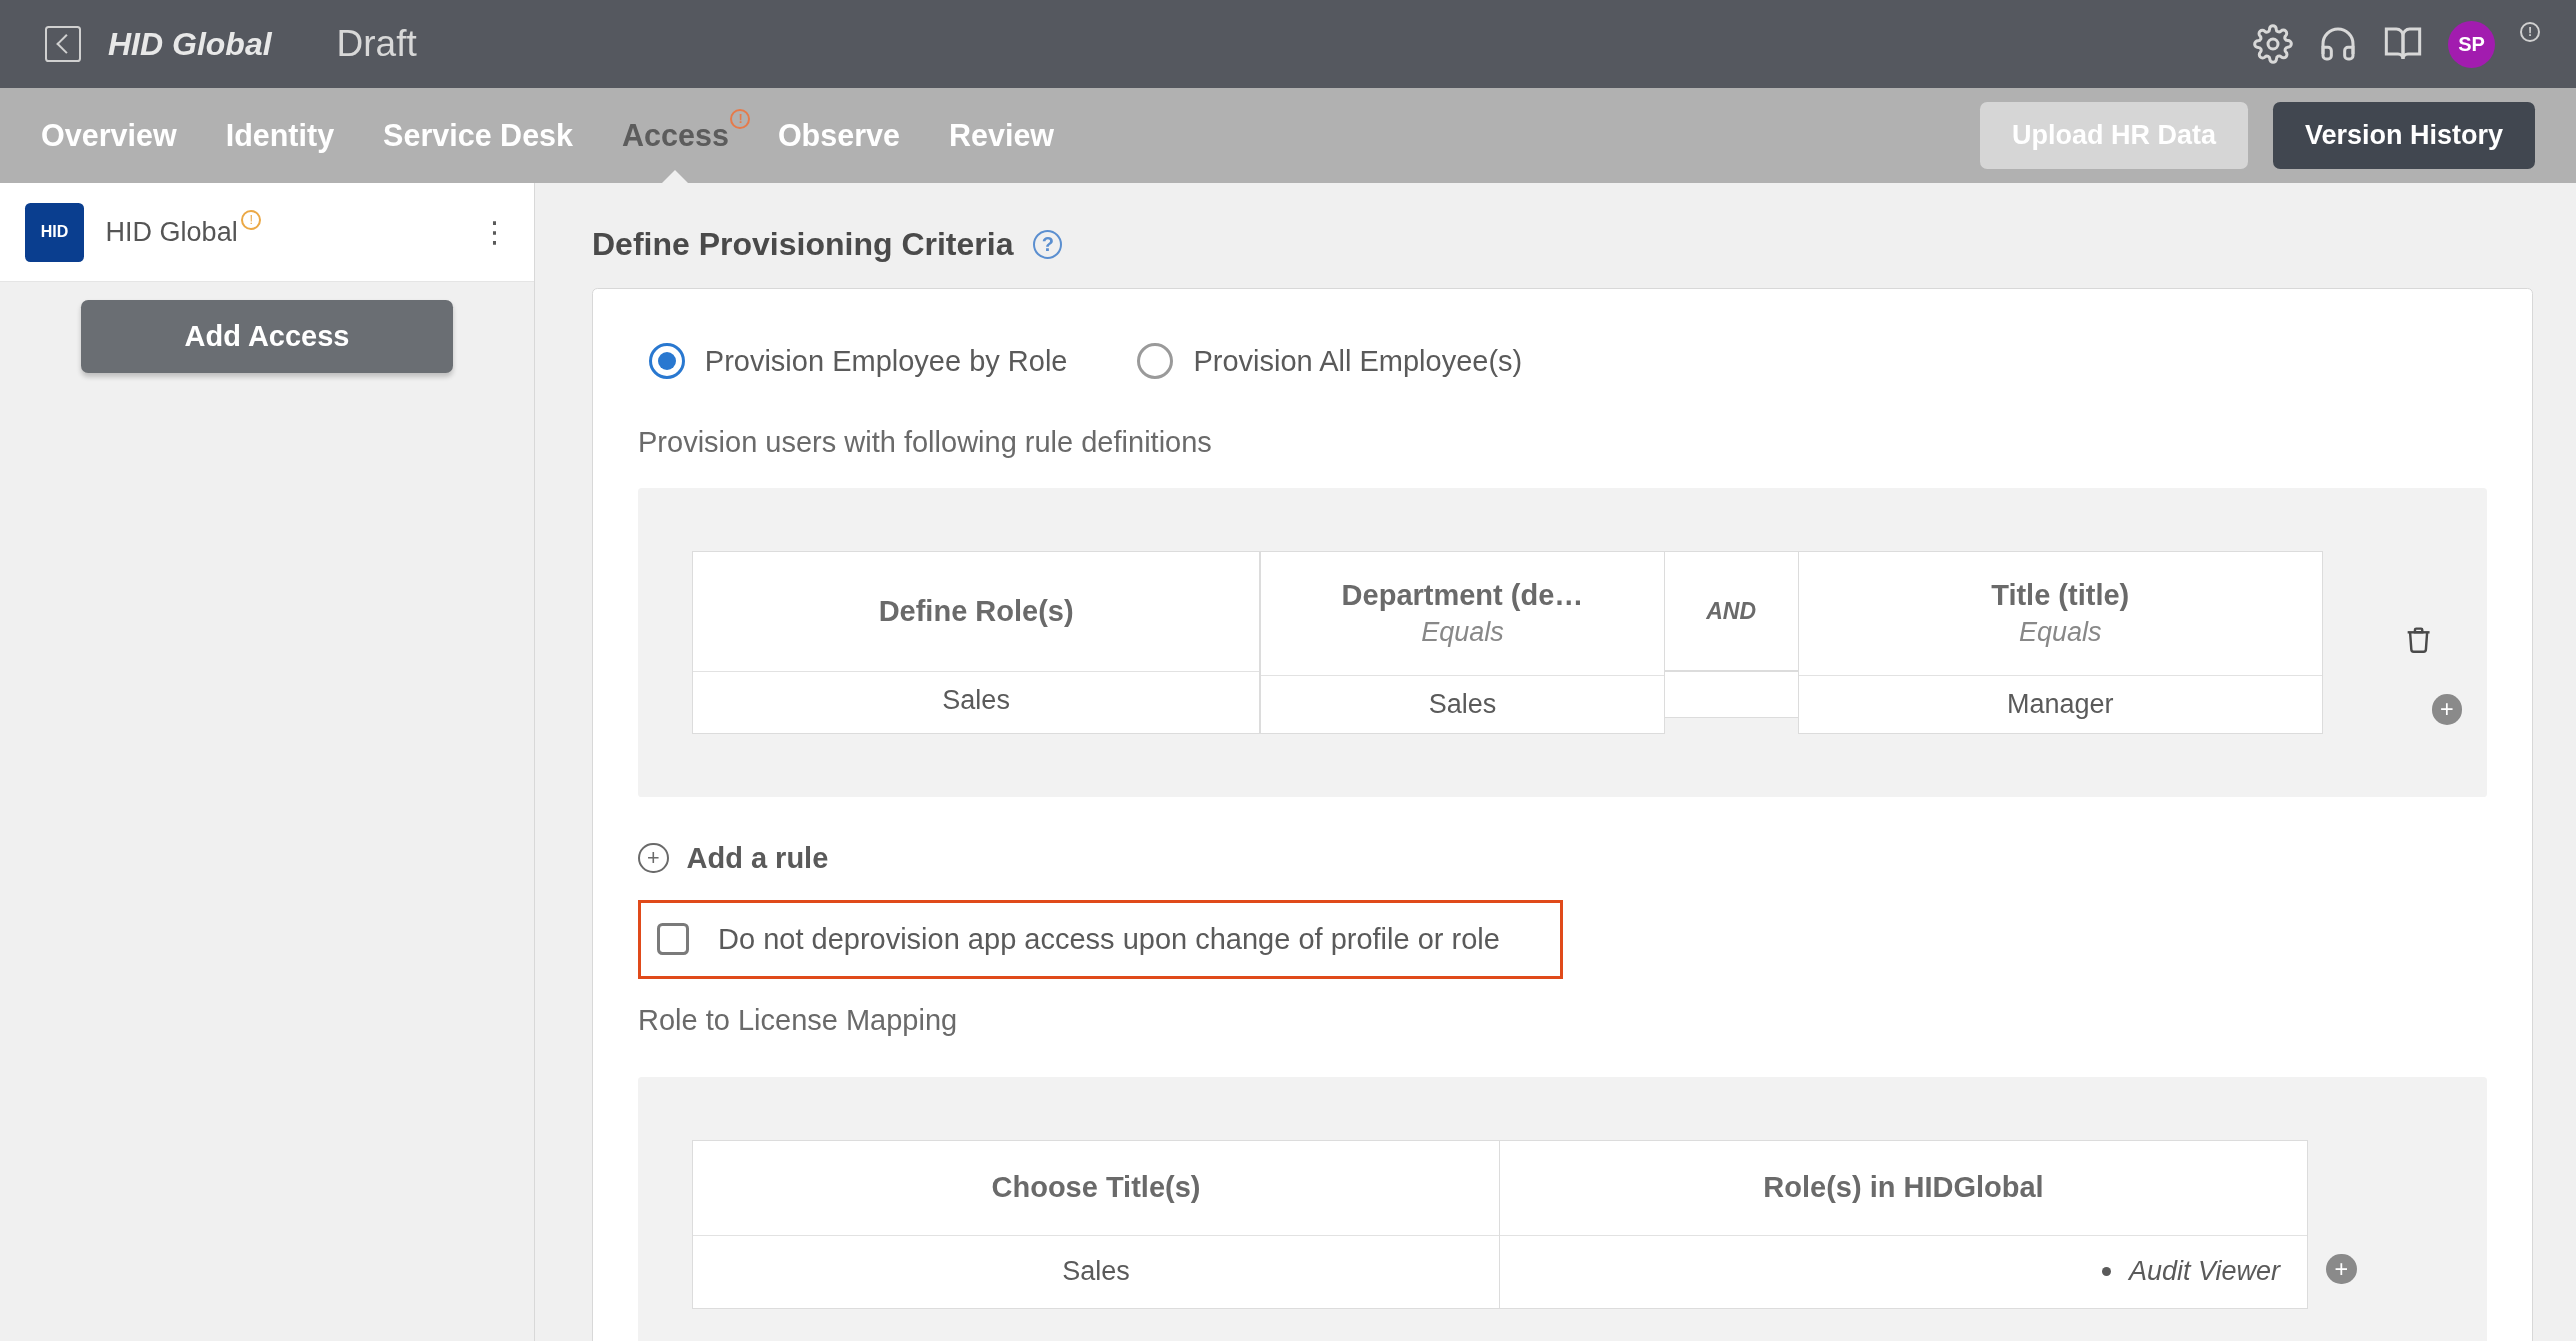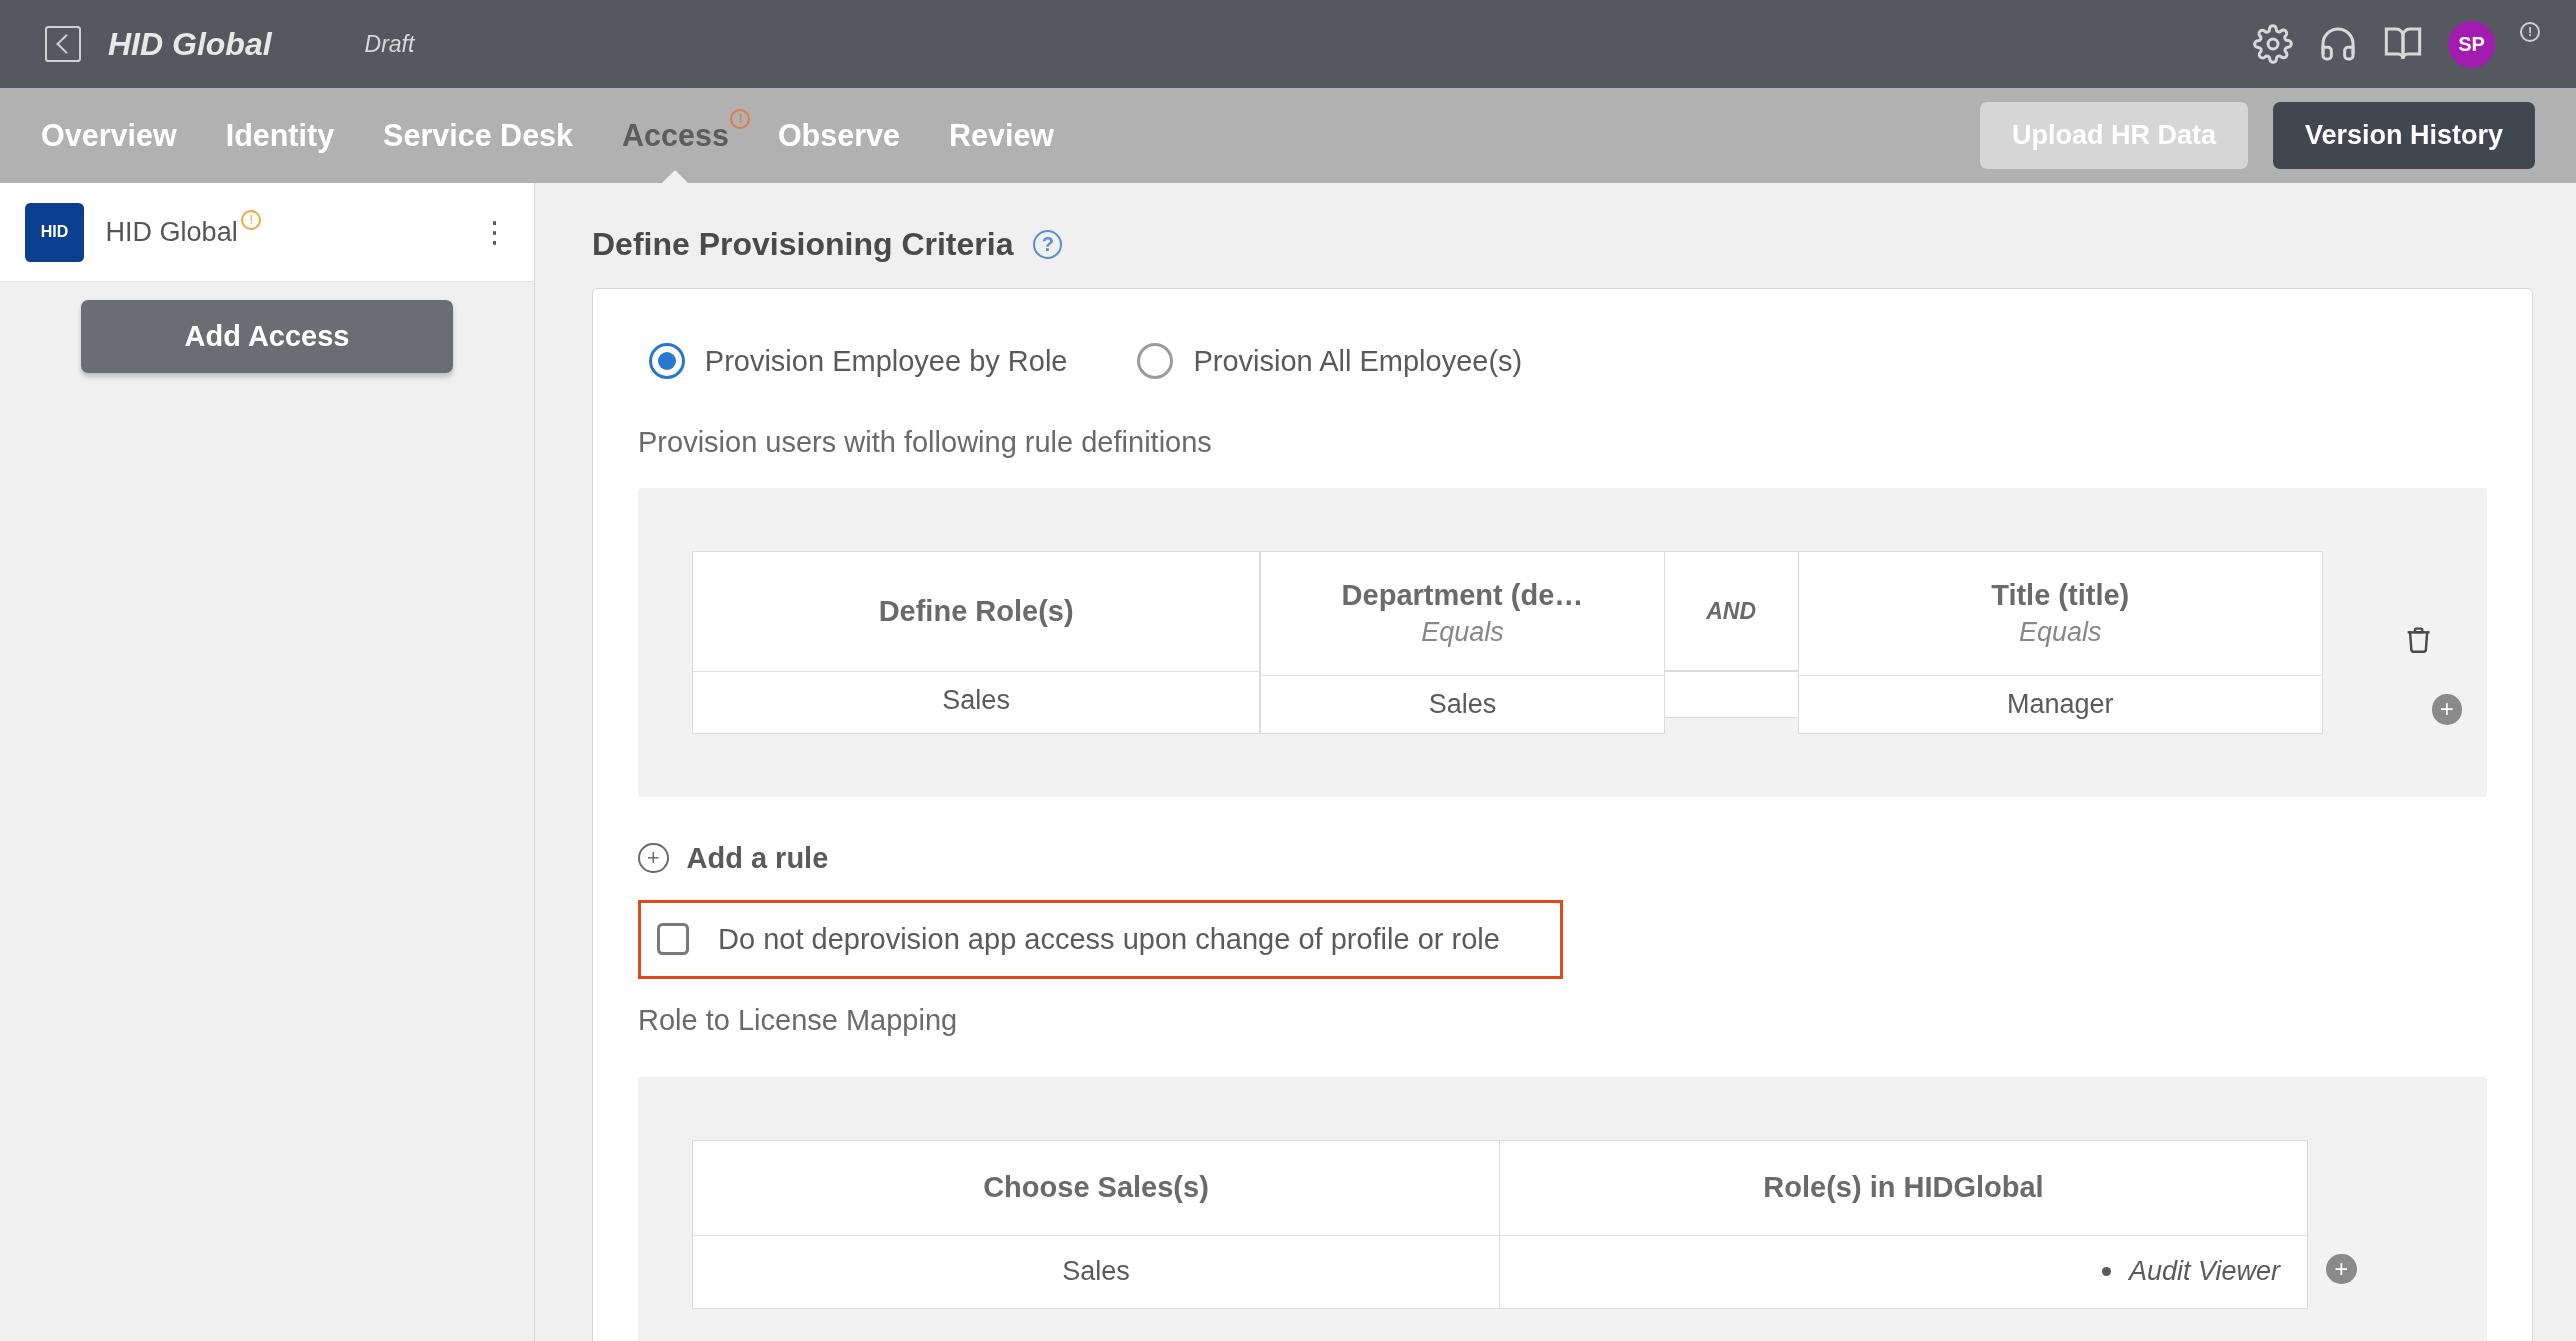--- a/index.html
+++ b/index.html
@@ -42,24 +42,23 @@
   margin-left: 5.4px;
 }
 .app-title {
   font-size: 32px;
   font-weight: 700;
   font-style: italic;
   color: #e8e8e8;
   margin-left: 27px;
 }
 .draft-label {
-  font-size: 23px;
-  font-style: italic;
+  font-size: 37px;
   color: #d8d8d8;
-  margin-left: 93px;
+  margin-left: 65px;
 }
 .topbar-right {
   margin-left: auto;
   display: flex;
   align-items: center;
   gap: 25px;
 }
 .topbar-icon {
   color: #d8d8d8;
   cursor: pointer;
@@ -637,21 +636,21 @@
       <div class="checkbox-row">
         <div class="checkbox-box"></div>
         <div class="checkbox-label">Do not deprovision app access upon change of profile or role</div>
       </div>
 
       <div class="mapping-title">Role to License Mapping</div>
 
       <div class="mapping-block">
         <div class="mapping-table">
           <div class="mapping-col left">
-            <div class="mapping-head">Choose Sales(s)</div>
+            <div class="mapping-head">Choose Title(s)</div>
             <div class="mapping-val">Sales</div>
           </div>
           <div class="mapping-col right">
             <div class="mapping-head">Role(s) in HIDGlobal</div>
             <div class="mapping-val leftalign">
               <div class="bullet-item">
                 <div class="bullet"></div>
                 <span>Audit Viewer</span>
               </div>
             </div>

